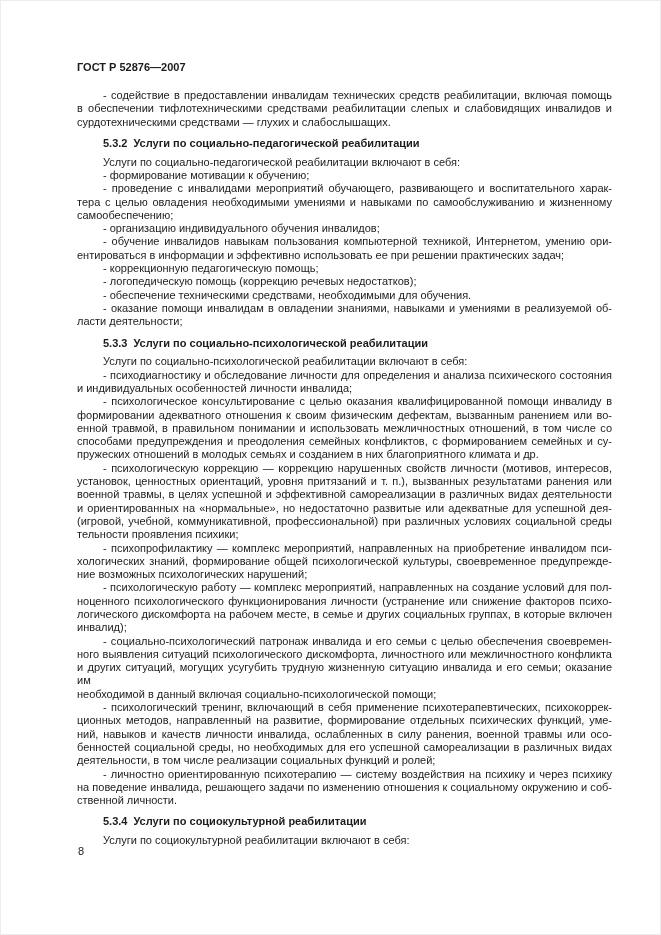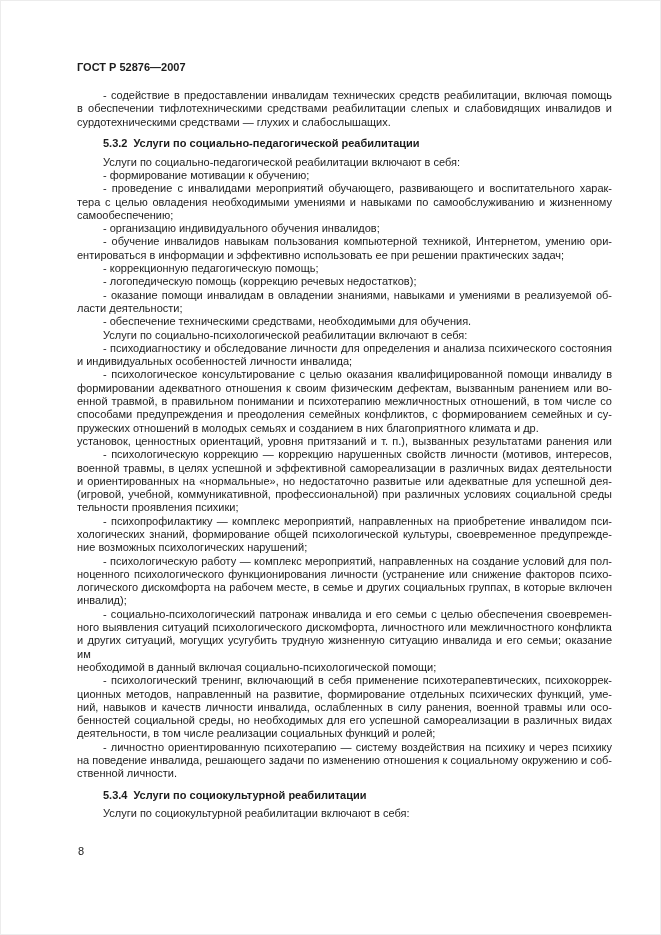--- a/index.html
+++ b/index.html
@@ -82,43 +82,44 @@
         <div class="line first">- обучение инвалидов навыкам пользования компьютерной техникой, Интернетом, умению ори-</div>
         <div class="line last">ентироваться в информации и эффективно использовать ее при решении практических задач;</div>
       </div>
       <div class="para">
         <div class="line first last">- коррекционную педагогическую помощь;</div>
       </div>
       <div class="para">
         <div class="line first last">- логопедическую помощь (коррекцию речевых недостатков);</div>
       </div>
       <div class="para">
+        <div class="line first last">- обеспечение техническими средствами, необходимыми для обучения.</div>
+      </div>
+      <div class="para">
         <div class="line first">- оказание помощи инвалидам в овладении знаниями, навыками и умениями в реализуемой об-</div>
         <div class="line last">ласти деятельности;</div>
       </div>
-      <div class="para">
-        <div class="line first last">- обеспечение техническими средствами, необходимыми для обучения.</div>
-      </div>
+      <div class="heading"><span class="hnum">5.3.3</span><span>Услуги по социально-психологической реабилитации</span></div>
       <div class="para">
         <div class="line first last">Услуги по социально-психологической реабилитации включают в себя:</div>
       </div>
       <div class="para">
         <div class="line first">- психодиагностику и обследование личности для определения и анализа психического состояния</div>
         <div class="line last">и индивидуальных особенностей личности инвалида;</div>
       </div>
       <div class="para">
         <div class="line first">- психологическое консультирование с целью оказания квалифицированной помощи инвалиду в</div>
         <div class="line">формировании адекватного отношения к своим физическим дефектам, вызванным ранением или во-</div>
-        <div class="line">енной травмой, в правильном понимании и психотерапию межличностных отношений, в том числе со</div>
+        <div class="line">енной травмой, в правильном понимании и использовать межличностных отношений, в том числе со</div>
         <div class="line">способами предупреждения и преодоления семейных конфликтов, с формированием семейных и су-</div>
         <div class="line last">пружеских отношений в молодых семьях и созданием в них благоприятного климата и др.</div>
       </div>
       <div class="para">
+        <div class="line first">- психологическую коррекцию — коррекцию нарушенных свойств личности (мотивов, интересов,</div>
         <div class="line">установок, ценностных ориентаций, уровня притязаний и т. п.), вызванных результатами ранения или</div>
-        <div class="line first">- психологическую коррекцию — коррекцию нарушенных свойств личности (мотивов, интересов,</div>
         <div class="line">военной травмы, в целях успешной и эффективной самореализации в различных видах деятельности</div>
         <div class="line">и ориентированных на «нормальные», но недостаточно развитые или адекватные для успешной дея-</div>
         <div class="line">(игровой, учебной, коммуникативной, профессиональной) при различных условиях социальной среды</div>
         <div class="line last">тельности проявления психики;</div>
       </div>
       <div class="para">
         <div class="line first">- психопрофилактику — комплекс мероприятий, направленных на приобретение инвалидом пси-</div>
         <div class="line">хологических знаний, формирование общей психологической культуры, своевременное предупрежде-</div>
         <div class="line last">ние возможных психологических нарушений;</div>
       </div>

